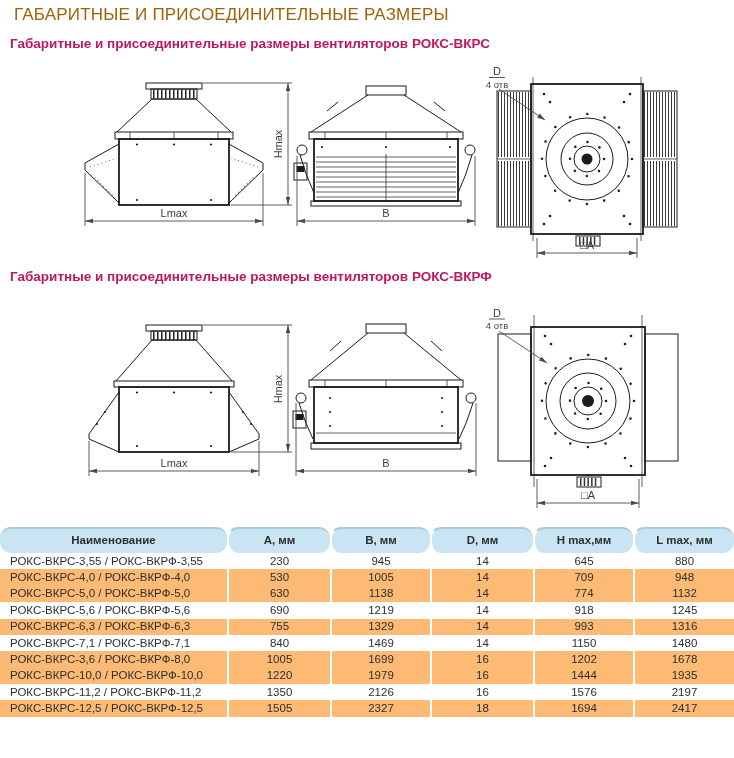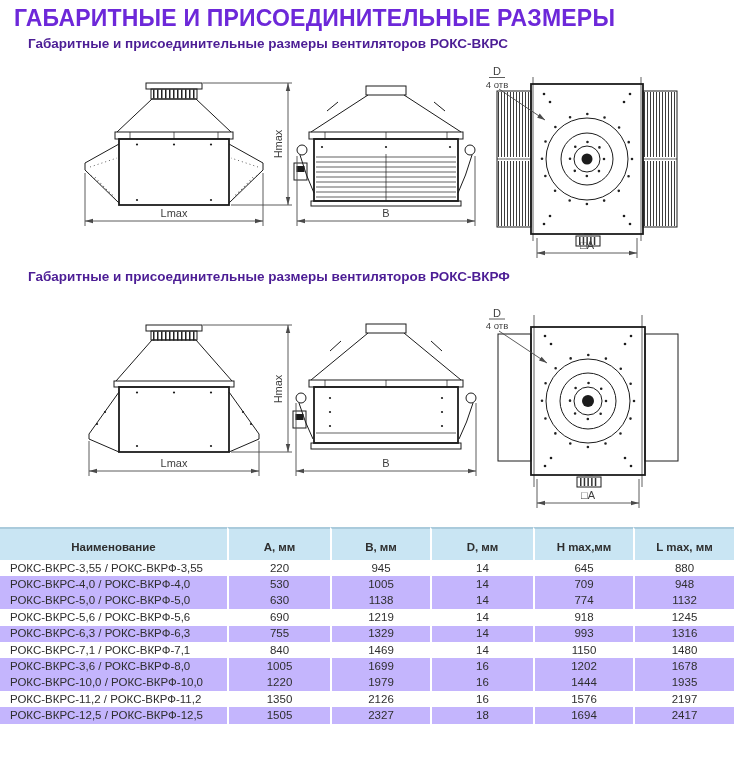--- a/index.html
+++ b/index.html
@@ -1,25 +1,25 @@
 <!DOCTYPE html>
 <html><head>
 <meta charset="utf-8">
 <style>
   html,body{margin:0;padding:0;}
   body{
     width:734px;height:758px;position:relative;background:#fff;overflow:hidden;
     font-family:"Liberation Sans","DejaVu Sans",sans-serif;color:#2e2e2e;
   }
   .page-title{
-    position:absolute;left:14px;top:5px;font-size:23px;font-weight:bold;
-    color:#6d28d9;letter-spacing:.2px;white-space:nowrap;
+    position:absolute;left:14px;top:5px;font-size:17px;font-weight:normal;
+    color:#a16207;letter-spacing:.2px;white-space:nowrap;
   }
   .section-title{
-    position:absolute;left:28px;font-size:13.5px;font-weight:bold;color:#4c1d95;white-space:nowrap;
+    position:absolute;left:10px;font-size:13.5px;font-weight:bold;color:#be185d;white-space:nowrap;
   }
   .section-vkrs{top:36px;}
   .section-vkrf{top:269px;}
   svg.drawrow{position:absolute;left:0;display:block;}
   #row1{top:60px;}
   #row2{top:295px;}
 
   
   .lnw{stroke:#1c1c1c;fill:none;stroke-width:1;stroke-linejoin:miter;stroke-linecap:butt;}
   .b2{stroke-width:1.8;}
@@ -36,27 +36,27 @@
   .seam{stroke:#fff;stroke-width:4;}
 
   
   table.spec{
     position:absolute;top:527px;left:0;width:734px;
     border-collapse:separate;border-spacing:0;table-layout:fixed;
   }
   table.spec th{
     background:#c9e5f3;border-top:2px solid #aacbdc;
     font-size:11.5px;font-weight:bold;color:#2e2e2e;
-    padding:12px 0 7px;text-align:center;
+    padding:5px 0 7px;text-align:center;border-radius:11px;
   }
   table.spec td{
     font-size:11.5px;color:#2e2e2e;text-align:center;
     padding:1.7px 0;line-height:13px;background:#fff;
   }
-  table.spec tr.alt td{background:#c4b5fd;}
+  table.spec tr.alt td{background:#fdba74;}
   table.spec th + th, table.spec td + td{border-left:2px solid #fff;}
   table.spec td.name{text-align:left;padding-left:10px;}
 </style>
 </head>
 <body>
 
 <div class="page-title">ГАБАРИТНЫЕ И ПРИСОЕДИНИТЕЛЬНЫЕ РАЗМЕРЫ</div>
 <div class="section-title section-vkrs">Габаритные и присоединительные размеры вентиляторов РОКС-ВКРС</div>
 <div class="section-title section-vkrf">Габаритные и присоединительные размеры вентиляторов РОКС-ВКРФ</div>
 
@@ -271,21 +271,21 @@
       <th>A, мм</th>
       <th>B, мм</th>
       <th>D, мм</th>
       <th>H max,мм</th>
       <th>L max, мм</th>
     </tr>
   </thead>
   <tbody>
       <tr>
         <td class="name">РОКС-ВКРС-3,55 / РОКС-ВКРФ-3,55</td>
-        <td>220</td>
+        <td>230</td>
         <td>945</td>
         <td>14</td>
         <td>645</td>
         <td>880</td>
       </tr>
       <tr class="alt">
         <td class="name">РОКС-ВКРС-4,0 / РОКС-ВКРФ-4,0</td>
         <td>530</td>
         <td>1005</td>
         <td>14</td>

